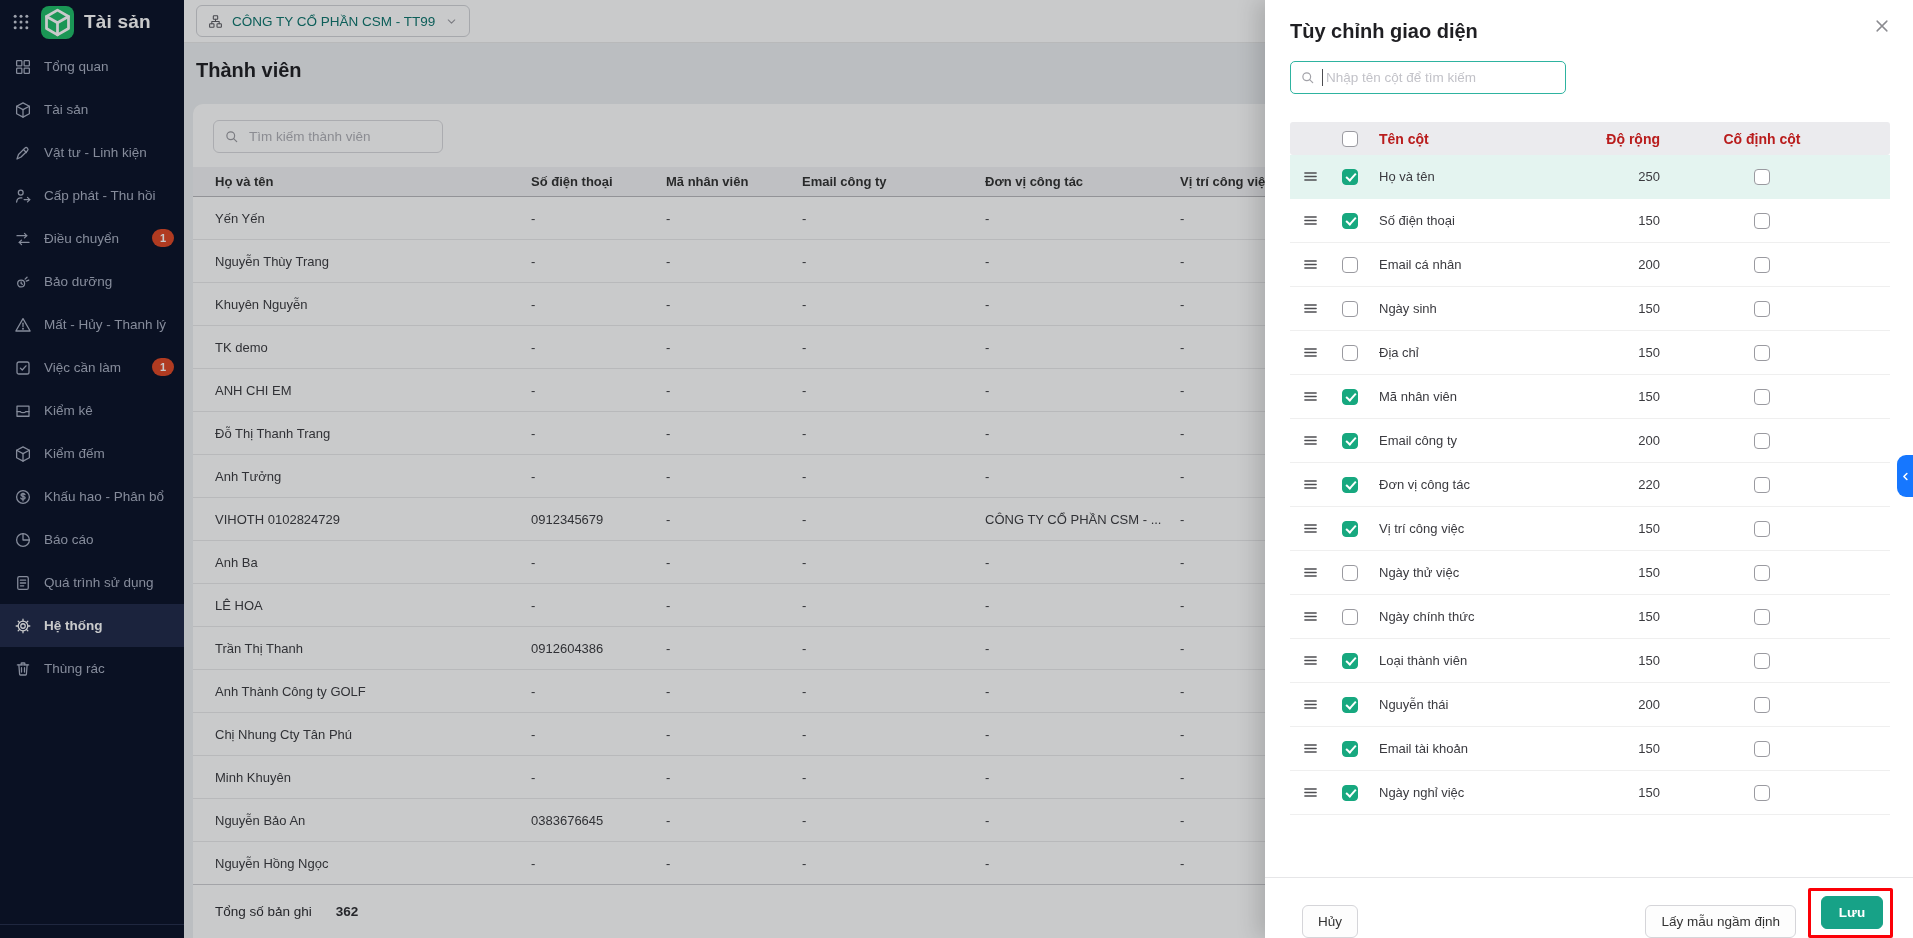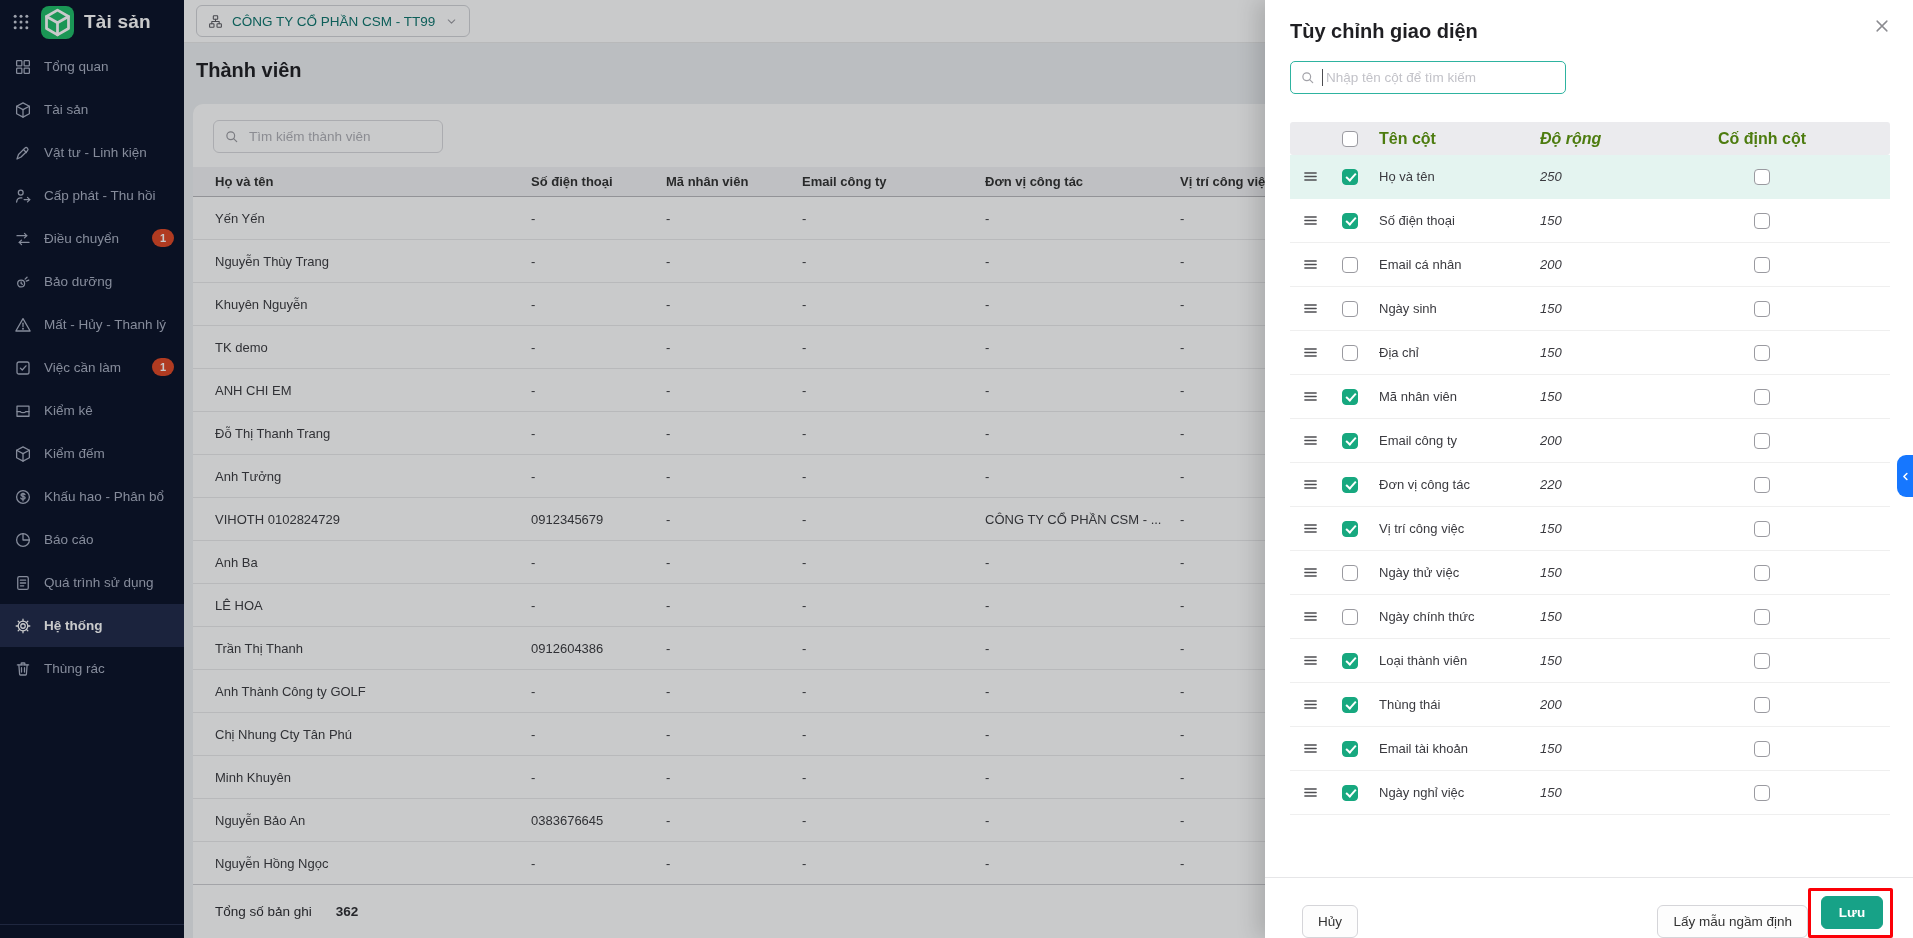--- a/index.html
+++ b/index.html
@@ -55,41 +55,41 @@
   .drawer-title{position:absolute;left:25px;top:20px;font-size:20px;font-weight:bold;color:#1f1f23;}
   .drawer-close{position:absolute;right:22px;top:17px;width:18px;height:18px;color:#8b8b90;cursor:pointer;}
   .drawer-close svg{width:18px;height:18px;}
   .drawer-search{position:absolute;left:25px;top:61px;width:276px;height:33px;box-sizing:border-box;border:1.5px solid #2eb3a0;border-radius:5px;display:flex;align-items:center;gap:7px;padding:0 9px;}
   .drawer-search .icon14{color:#a2a2a8}
   .drawer-search input{border:0;outline:0;font-size:13.5px;width:100%;background:transparent;color:#333;font-family:inherit;}
   .drawer-search input::placeholder{color:#c2c2c8;}
   .caret{width:1px;height:17px;background:#4c4c50;flex:none;margin-right:-6px;}
   .cols-table{position:absolute;left:25px;top:122px;width:600px;}
   .dr-grid{display:grid;grid-template-columns:40px 40px 170px 120px 204px 26px;align-items:center;}
-  .dr-head{height:33px;background:#ebebee;border-radius:3px;font-size:16px;font-weight:bold;color:#4d7c0f;}
+  .dr-head{height:33px;background:#ebebee;border-radius:3px;font-size:14px;font-weight:bold;color:#b91c1c;}
   .dr-head .name{padding-left:9px;}
   .dr-row{height:43px;border-bottom:1px solid #efefef;font-size:13px;color:#3a3a3f;}
   .dr-row.hl{background:#e4f4f0;border-bottom-color:#e4f4f0;}
   .cell.name{padding-left:9px;white-space:nowrap;overflow:hidden;}
-  .cell.wid,.dr-head .wid{text-align:left;font-style:italic;}
+  .cell.wid,.dr-head .wid{text-align:right;}
   .cell.fix,.dr-head .fix{display:flex;justify-content:center;}
   .cell.drag{display:flex;justify-content:center;color:#4e4e52;cursor:grab;}
   .cell.drag svg{width:17px;height:17px;}
   .cbx{width:16px;height:16px;box-sizing:border-box;border:1.5px solid #9a9aa0;border-radius:4px;display:inline-block;position:relative;background:#fff;cursor:pointer;vertical-align:middle;}
   .cbx.on{background:#17a87f;border-color:#17a87f;}
   .cbx.on::after{content:"";position:absolute;left:5px;top:1.6px;width:4px;height:8px;border:solid #fff;border-width:0 2px 2px 0;transform:rotate(42deg);}
   .cell .cbx{margin-left:12px;}
   .cell.fix .cbx,{margin-left:0;}
   .cell.fix .cbx{margin-left:0;}
   .dr-head .cbx{margin-left:12px;}
   .drawer-footer{position:absolute;left:0;right:0;bottom:0;height:61px;border-top:1px solid #e6e6e8;display:flex;align-items:flex-end;padding:0 20px 0 37px;box-sizing:border-box;}
   .btn{height:33px;box-sizing:border-box;border:1px solid #d5d5d9;border-radius:6px;background:#fdfdfd;font-size:13.5px;color:#333;display:flex;align-items:center;justify-content:center;padding:0 15px;cursor:pointer;font-family:inherit;}
   .spacer{flex:1}
   .btn.primary{background:#17a287;border-color:#17a287;color:#fff;font-weight:bold;min-width:62px;}
-  .red-annotation{border:3px solid #fb0007;border-radius:2px;padding:5px 7px 6px 10px;display:flex;}
+  .red-annotation{border:3px solid #fb0007;border-radius:2px;padding:5px 7px 6px 10px;margin-left:12px;display:flex;}
   
   .edge-tab{position:absolute;right:0;top:455px;width:16px;height:42px;background:#1677ff;border-radius:9px 0 0 9px;z-index:20;display:flex;align-items:center;justify-content:center;color:#fff;cursor:pointer;}
   .edge-tab svg{width:11px;height:11px;}
 </style>
 </head>
 <body>
 
 <div class="sidebar">
   <div class="logo-row">
     <span class="apps-icon">
@@ -664,21 +664,21 @@
           </span>
           <span></span>
         </div>
         <div class="dr-grid dr-row">
           <span class="cell drag">
             <svg viewBox="0 0 24 24" fill="none" stroke="currentColor" stroke-width="1.9" stroke-linecap="round" stroke-linejoin="round" width="100%" height="100%">
               <path d="M4 7h16M4 12h16M4 17h16"></path>
             </svg>
           </span>
           <span class="cell"><span class="cbx on"></span></span>
-          <span class="cell name">Thùng thái</span>
+          <span class="cell name">Nguyễn thái</span>
           <span class="cell wid">200</span>
           <span class="cell fix">
             <span class="cbx "></span>
           </span>
           <span></span>
         </div>
         <div class="dr-grid dr-row">
           <span class="cell drag">
             <svg viewBox="0 0 24 24" fill="none" stroke="currentColor" stroke-width="1.9" stroke-linecap="round" stroke-linejoin="round" width="100%" height="100%">
               <path d="M4 7h16M4 12h16M4 17h16"></path>

